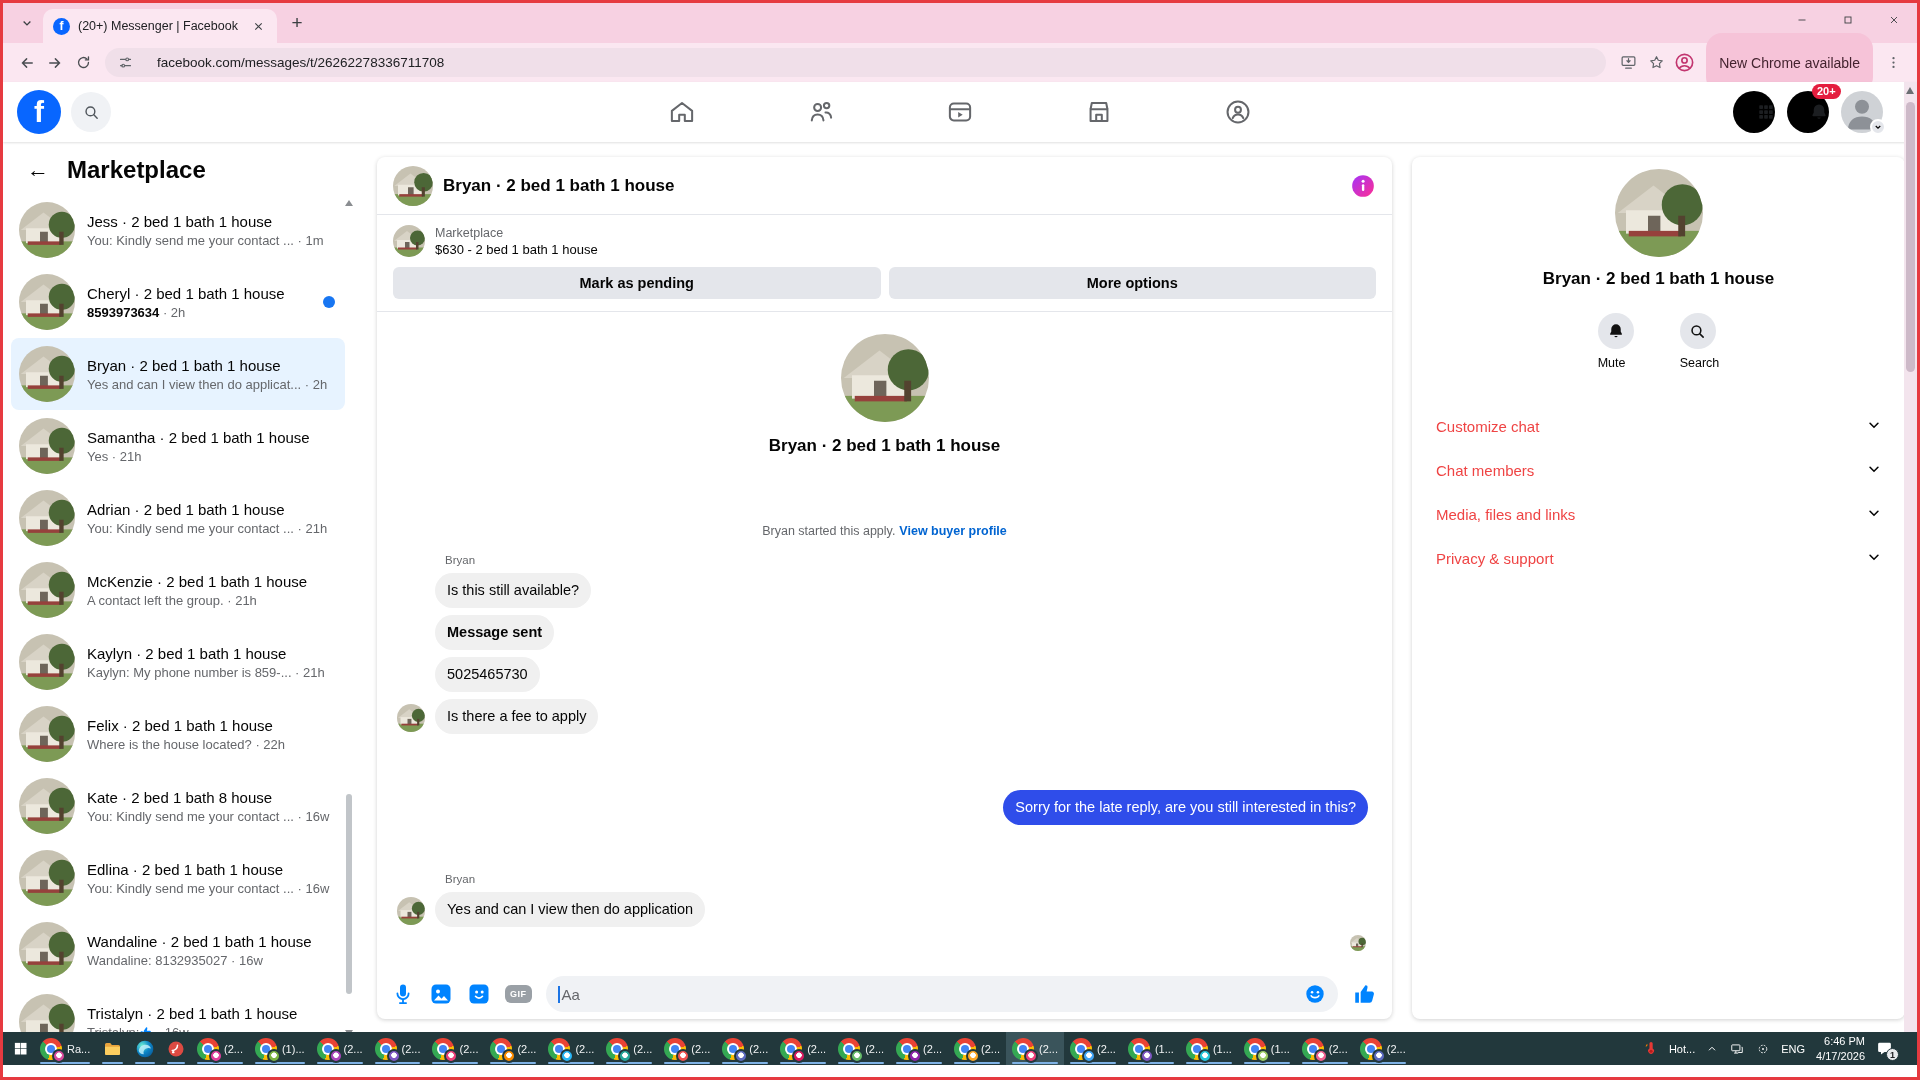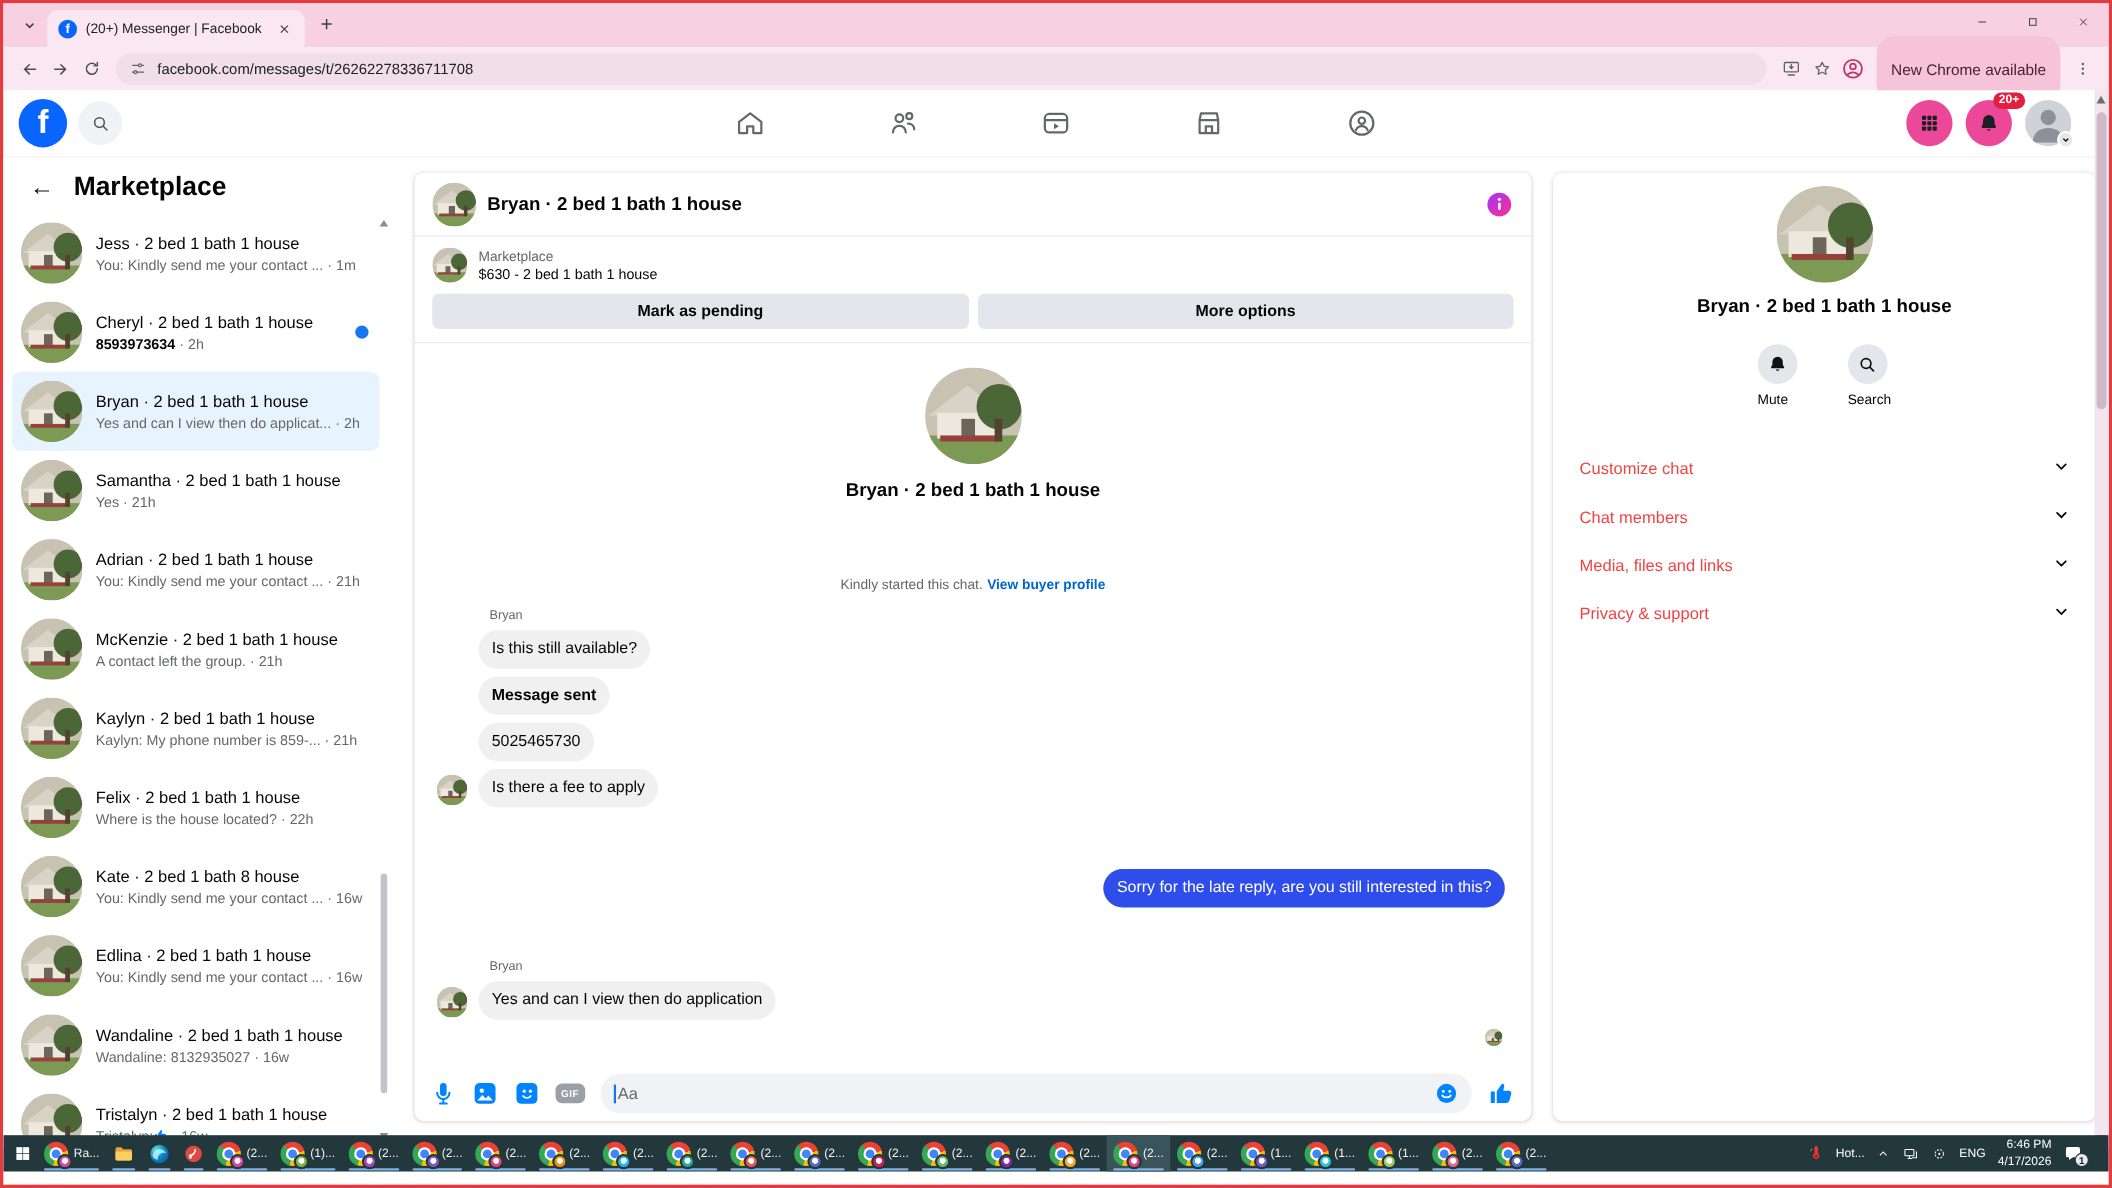--- a/index.html
+++ b/index.html
@@ -12,32 +12,32 @@
   .tab{width:234px;height:34px;background:#fbe7f1;border-radius:10px 10px 0 0;display:flex;align-items:center;padding:0 10px;gap:8px}
   .fav{width:17px;height:17px;min-width:17px;border-radius:50%;background:#0866ff;color:#fff;font-weight:700;font-size:12px;display:flex;align-items:center;justify-content:center}
   .tab-title{font-size:12.5px;color:#202124;white-space:nowrap;overflow:hidden;flex:1}
   .tab-close{width:17px;height:17px;display:flex;align-items:center;justify-content:center}
   .newtab{width:28px;height:28px;margin:0 0 6px 6px;border:none;background:transparent;font-size:19px;color:#3c4043;display:flex;align-items:center;justify-content:center}
   .wincontrols{position:absolute;right:0;top:0;display:flex;height:34px}
   .wc{width:46px;display:flex;align-items:center;justify-content:center}
 
   .toolbar{position:absolute;top:40px;left:0;right:0;height:39px;background:#fbe7f1;display:flex;align-items:center;padding:0 10px}
   .tbtn{width:28px;height:28px;display:flex;align-items:center;justify-content:center;border:none;background:transparent}
-  .urlbar{flex:1;height:29px;background:#f0dfe9;border-radius:15px;display:flex;align-items:center;padding:0 13px;gap:10px;margin:0 8px}
+  .urlbar{flex:1;height:29px;background:#f0dfe9;border-radius:15px;display:flex;align-items:center;padding:0 13px;gap:24px;margin:0 8px}
   .url{font-size:13.5px;color:#202124;white-space:nowrap}
   .pill{background:#f6c3d8;color:#44232f;font-size:14px;padding:22px 13px;border-radius:16px;white-space:nowrap;border:none;margin:0 6px 0 8px}
 
   
   .fbheader{position:absolute;top:79px;left:0;right:0;height:60px;background:#fff;box-shadow:0 1px 2px rgba(0,0,0,.12);z-index:3;display:flex;align-items:center}
   .fb-logo{width:44px;height:44px;border-radius:50%;background:#0866ff;color:#fff;display:flex;align-items:center;justify-content:center;font-size:30px;font-weight:700;margin-left:14px}
   .hdr-search{width:40px;height:40px;margin-left:10px;background:#f0f2f5;border-radius:50%;display:flex;align-items:center;justify-content:center}
   .hdr-nav{position:absolute;left:50%;top:50%;transform:translate(-50%,-50%);display:flex;gap:112px}
   .hdr-ico{width:27px;height:27px;display:flex}
   .hdr-right{position:absolute;right:34px;top:50%;transform:translateY(-50%);display:flex;gap:12px;align-items:center}
-  .hdr-circ{width:42px;height:42px;border-radius:50%;background:#ec4899;display:flex;align-items:center;justify-content:center;position:relative}
+  .hdr-circ{width:42px;height:42px;border-radius:50%;background:#000000;display:flex;align-items:center;justify-content:flex-end;position:relative}
   .badge20{position:absolute;top:-7px;left:25px;background:#e41e3f;color:#fff;font-size:11px;font-weight:700;padding:2px 5px;border-radius:10px;line-height:1}
   .hdr-av{width:42px;height:42px;border-radius:50%;position:relative}
   .hdr-av > svg{width:42px;height:42px;border-radius:50%}
   .av-chev{position:absolute;right:-3px;bottom:-2px;width:16px;height:16px;border-radius:50%;background:#e4e6eb;border:2px solid #fff;display:flex;align-items:center;justify-content:center}
 
   
   .main{position:absolute;top:139px;left:0;right:0;bottom:33px;background:#fff}
 
   
   .sidebar{position:absolute;left:0;top:0;bottom:0;width:352px;background:#fff}
@@ -527,21 +527,21 @@
       <div class="chat-body">
         <div class="intro">
           <span class="avlg">
               <svg viewBox="0 0 64 64">
                 <use href="#houseav"></use>
               </svg>
             </span>
           <div class="intro-name">Bryan · 2 bed 1 bath 1 house</div>
         </div>
         <div class="started">
-          <span>Kindly started this chat.</span><a href="#">View buyer profile</a>
+          <span>Bryan started this apply.</span><a href="#">View buyer profile</a>
         </div>
         <div id="messages">
             <div class="mg mgroup">
               <div class="mlabel">Bryan</div>
               <div class="mrow">
                 <div class="bubble in">Is this still available?</div>
               </div>
               <div class="mrow">
                 <div class="bubble in bold">Message sent</div>
               </div>

